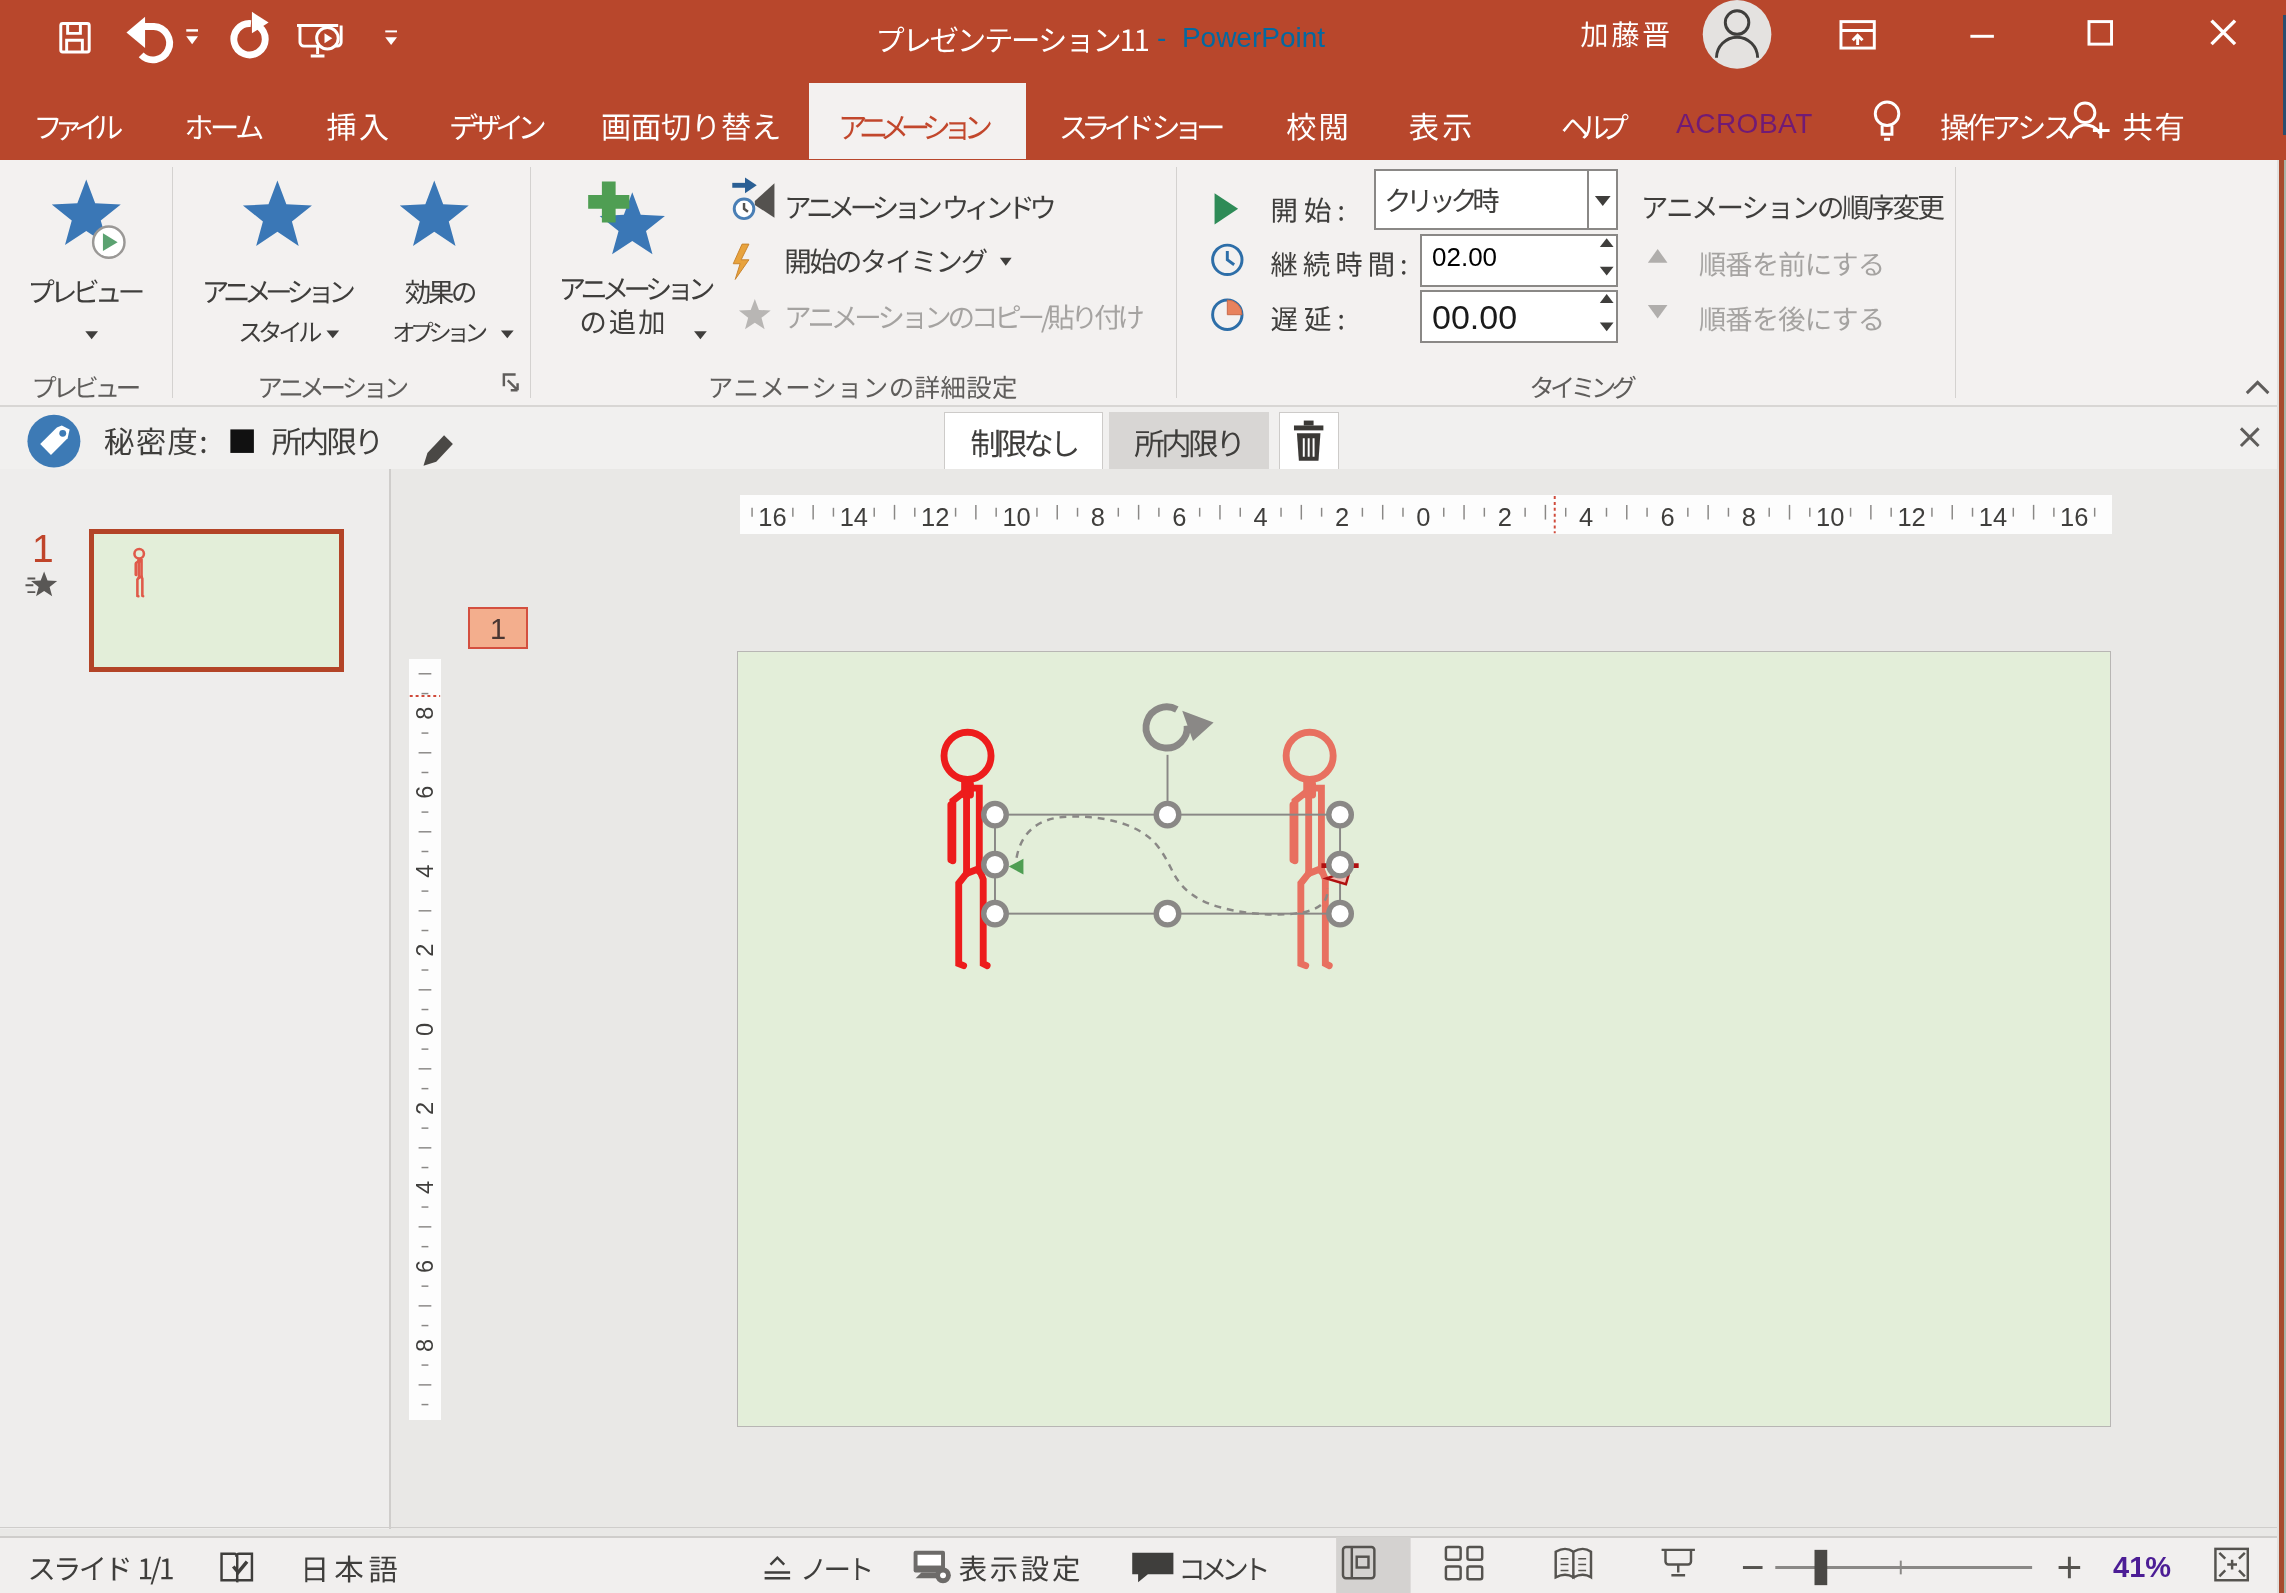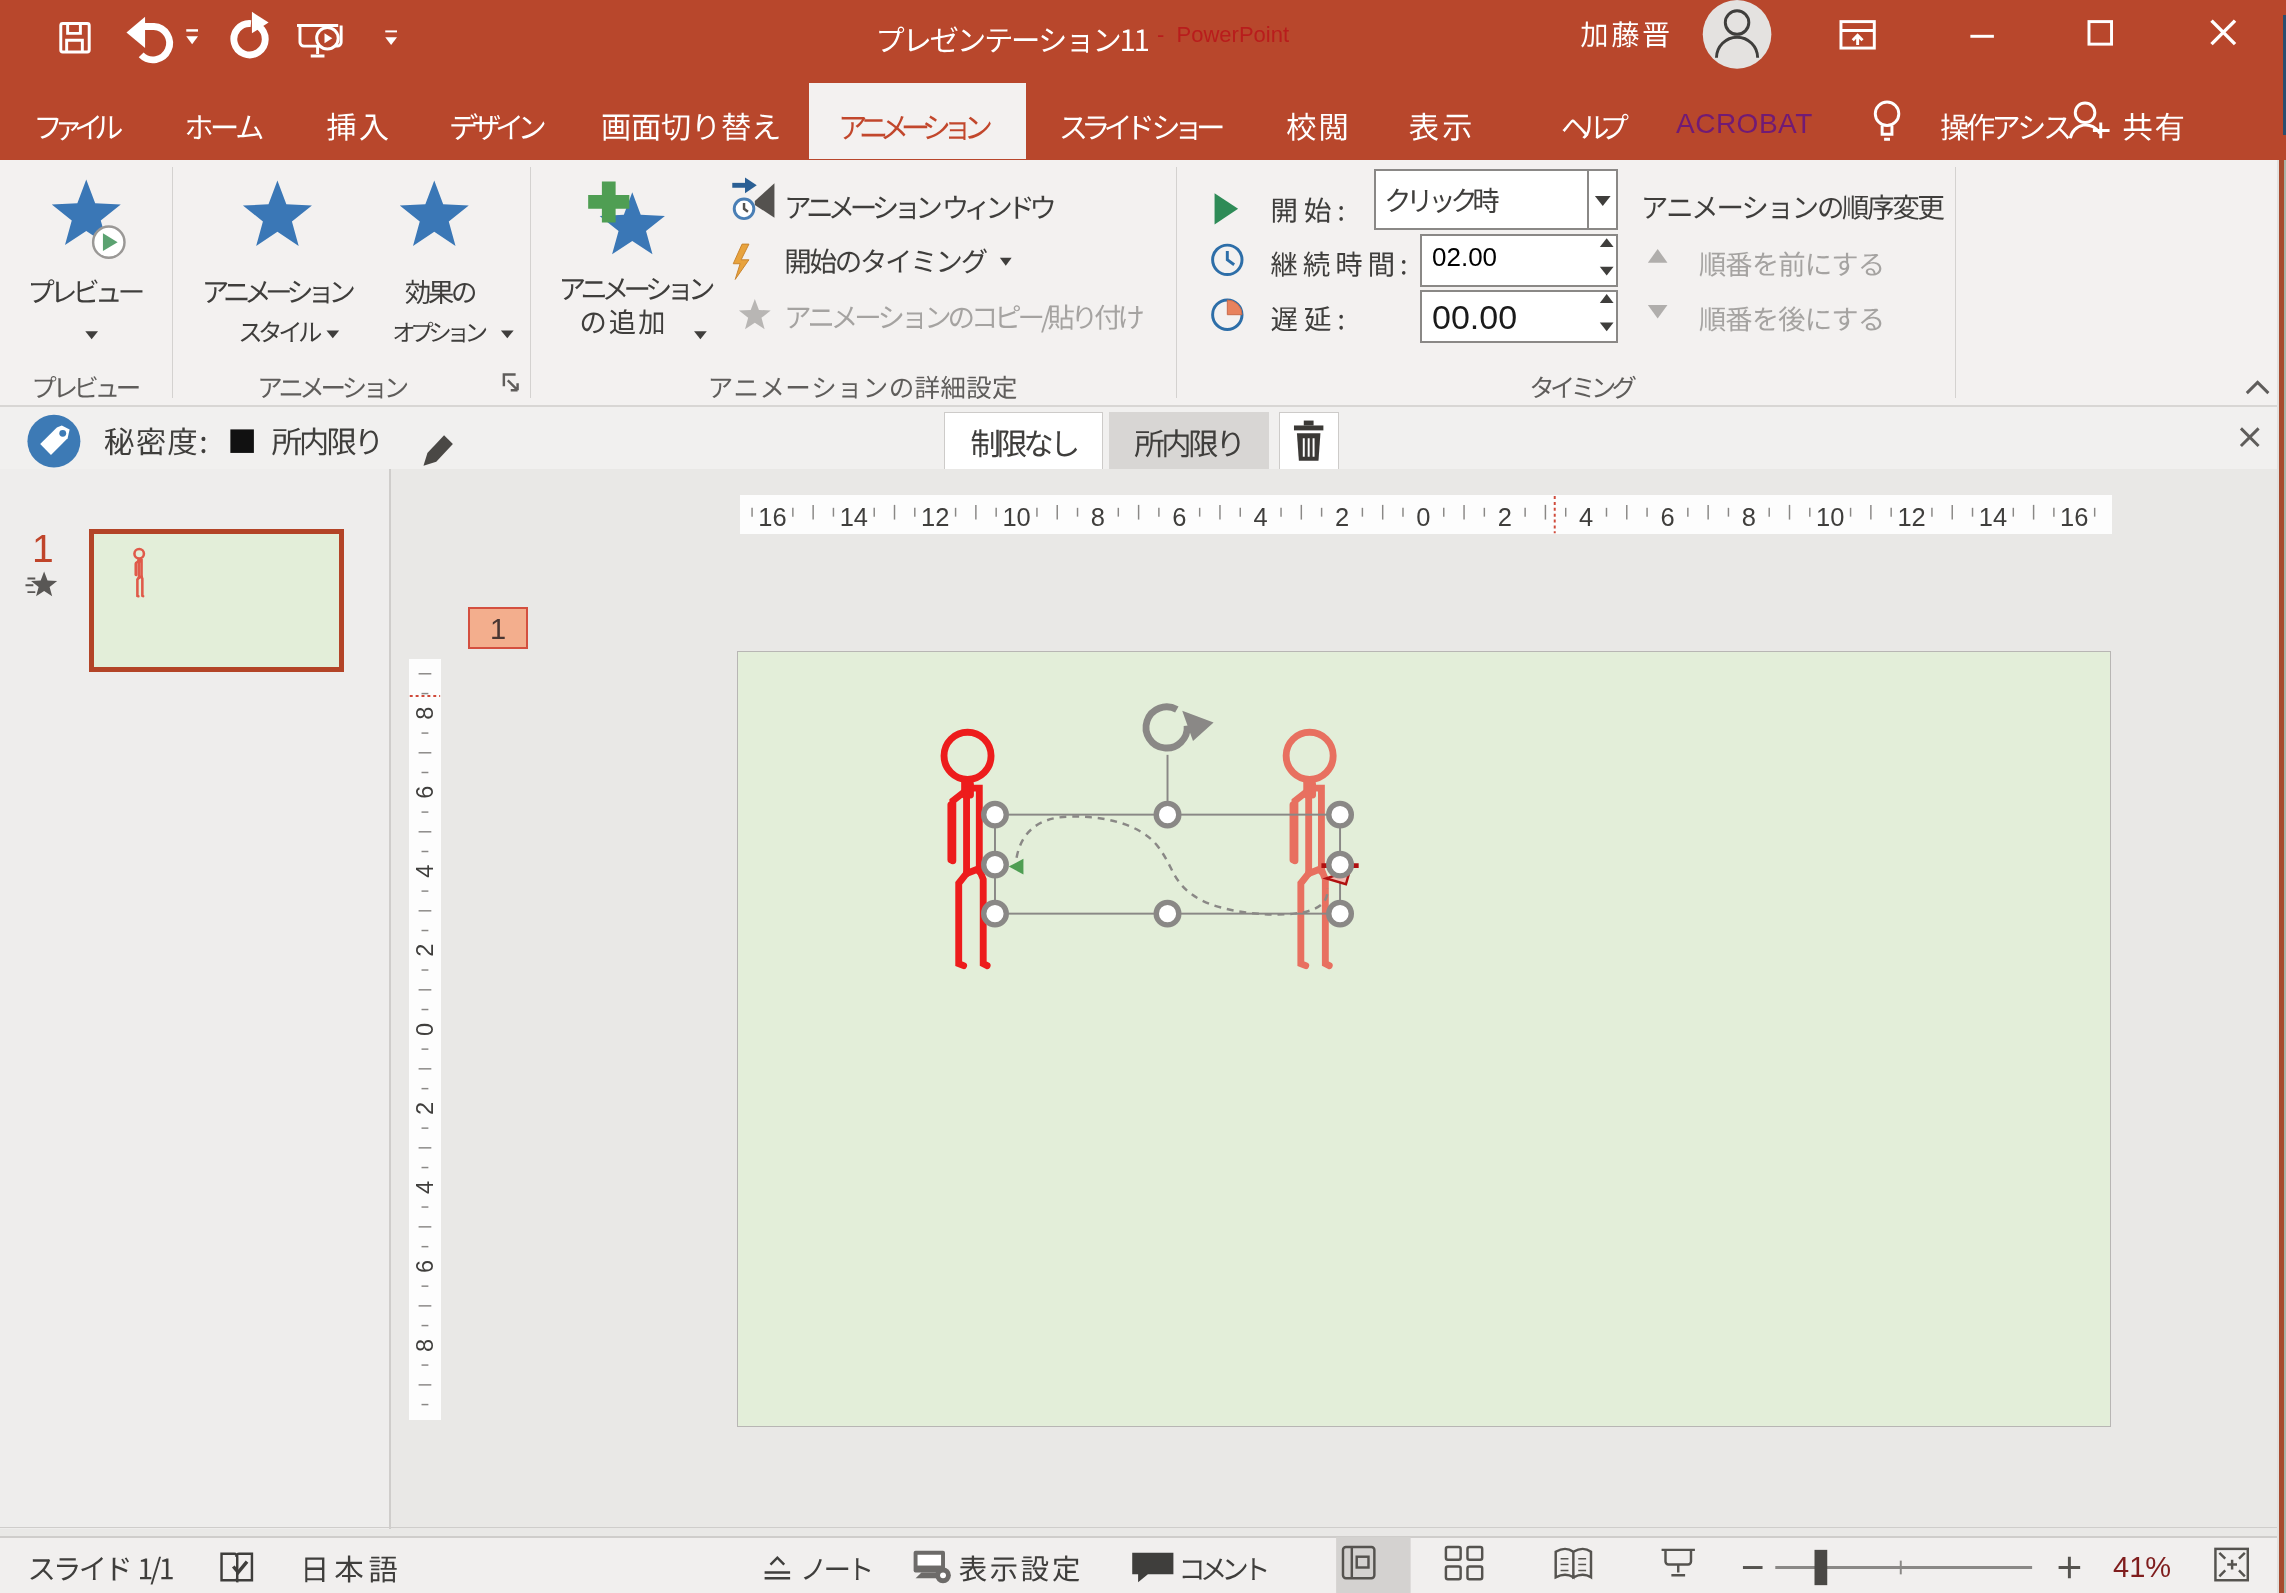--- a/index.html
+++ b/index.html
@@ -24,25 +24,25 @@
 <div class="a" style="left:0px;top:1538px;width:2277px;height:56px;background:#f1efee;"></div>
 <div class="a" style="left:737px;top:651px;width:1372px;height:774px;background:#e3eed9;border:1px solid #b8b6b4;"></div>
 <div class="a" style="left:89px;top:529px;width:255px;height:143px;background:#e3eed9;border:5.9px solid #b34427;box-sizing:border-box;"></div>
 <div class="a" style="left:740px;top:495px;width:1372px;height:39px;background:#fdfdfd;"></div>
 <div class="a" style="left:409px;top:659px;width:32px;height:761px;background:#fdfdfd;"></div>
 <div class="a" style="left:468px;top:607px;width:60px;height:42px;background:#f3ae8d;border:2px solid #d44f3f;box-sizing:border-box;"></div>
 <div class="a" style="left:1374px;top:169px;width:244px;height:61px;background:#fff;border:2px solid #8a8886;box-sizing:border-box;"></div>
 <div class="a" style="left:1587px;top:171px;width:2px;height:57px;background:#8a8886;"></div>
 <div class="a" style="left:1420px;top:234px;width:198px;height:53px;background:#fff;border:2px solid #8a8886;box-sizing:border-box;"></div>
 <div class="a" style="left:1420px;top:290px;width:198px;height:53px;background:#fff;border:2px solid #8a8886;box-sizing:border-box;"></div>
-<div class="a" style="left:1157px;top:21.6px;font-size:22px;color:#b91c1c;white-space:nowrap;">-&nbsp;&nbsp;PowerPoint</div>
+<div class="a" style="left:1157px;top:21.6px;font-size:28px;color:#0369a1;white-space:nowrap;">-&nbsp;&nbsp;PowerPoint</div>
 <div class="a" style="left:1676px;top:108px;font-size:28px;color:#701a75;white-space:nowrap;letter-spacing:0.5px;">ACROBAT</div>
 <div class="a" style="left:1432px;top:242px;font-size:26px;color:#000000;white-space:nowrap;">02.00</div>
 <div class="a" style="left:1432px;top:298px;font-size:34px;color:#1a1a1a;white-space:nowrap;">00.00</div>
-<div class="a" style="left:2113px;top:1551px;font-size:29px;color:#7f1d1d;white-space:nowrap;">41%</div>
+<div class="a" style="left:2113px;top:1551px;font-size:29px;color:#4c1d95;white-space:nowrap;font-weight:bold;">41%</div>
 <div class="a" style="left:468px;top:613px;font-size:29px;color:#4a3632;white-space:nowrap;width:60px;text-align:center;">1</div>
 <div class="a" style="left:32px;top:527px;font-size:39px;color:#c0442a;white-space:nowrap;">1</div>
 <svg class="a" style="left:0;top:0;z-index:50;" width="2287" height="1594" viewBox="0 0 2333 1626">
     <defs>
       <path id="g0" d="M80 -72C80 -76 84 -78 87 -78C91 -78 94 -76 94 -72C94 -68 91 -65 87 -65C84 -65 80 -68 80 -72ZM76 -72C76 -71 76 -70 76 -69L73 -68C69 -68 29 -68 23 -68C20 -68 16 -69 13 -69L13 -60C16 -60 19 -61 23 -61C29 -61 68 -61 74 -61C73 -51 68 -37 61 -28C53 -17 41 -9 22 -4L29 4C47 -2 59 -12 68 -23C76 -34 81 -50 83 -60L83 -61C84 -61 86 -61 87 -61C93 -61 98 -66 98 -72C98 -78 93 -83 87 -83C81 -83 76 -78 76 -72Z"></path>
       <path id="g1" d="M22 -3L28 2C30 1 31 0 32 0C57 -7 78 -20 91 -36L86 -43C74 -27 51 -13 32 -9C32 -14 32 -56 32 -65C32 -68 32 -72 32 -74L22 -74C23 -72 23 -68 23 -65C23 -56 23 -14 23 -8C23 -6 23 -5 22 -3Z"></path>
       <path id="g2" d="M76 -80L71 -77C74 -74 77 -68 79 -64L84 -66C82 -70 79 -76 76 -80ZM87 -84L82 -81C85 -78 88 -72 90 -68L96 -70C94 -74 90 -80 87 -84ZM87 -56L81 -60C80 -60 78 -59 76 -59C72 -58 54 -54 37 -51L37 -66C37 -69 38 -73 38 -76L29 -76C29 -73 29 -69 29 -66L29 -49C19 -47 9 -46 5 -45L6 -37L29 -41L29 -11C29 -1 33 4 51 4C64 4 74 3 83 2L83 -7C73 -5 64 -4 52 -4C40 -4 37 -6 37 -13L37 -43L75 -51C72 -45 65 -34 57 -27L64 -23C72 -31 80 -44 85 -52C86 -53 87 -55 87 -56Z"></path>
       <path id="g3" d="M23 -73L17 -67C24 -62 37 -52 42 -46L48 -53C43 -58 30 -69 23 -73ZM14 -6L19 2C36 -1 49 -7 59 -14C74 -23 86 -37 92 -49L88 -58C82 -45 70 -31 54 -21C45 -15 32 -9 14 -6Z"></path>
       <path id="g4" d="M22 -74L22 -66C24 -66 27 -66 31 -66C36 -66 66 -66 71 -66C74 -66 77 -66 80 -66L80 -74C77 -74 74 -73 71 -73C66 -73 36 -73 30 -73C27 -73 24 -74 22 -74ZM10 -49L10 -41C12 -41 15 -41 18 -41L48 -41C48 -31 47 -23 42 -16C38 -10 31 -4 24 -1L31 5C39 0 47 -7 51 -14C55 -21 56 -30 56 -41L84 -41C86 -41 89 -41 92 -41L92 -49C89 -48 86 -48 84 -48C78 -48 24 -48 18 -48C15 -48 12 -49 10 -49Z"></path>
       <path id="g5" d="M10 -43L10 -34C13 -34 19 -34 24 -34C32 -34 72 -34 79 -34C84 -34 88 -34 90 -34L90 -43C88 -43 84 -43 79 -43C72 -43 32 -43 24 -43C18 -43 13 -43 10 -43Z"></path>

